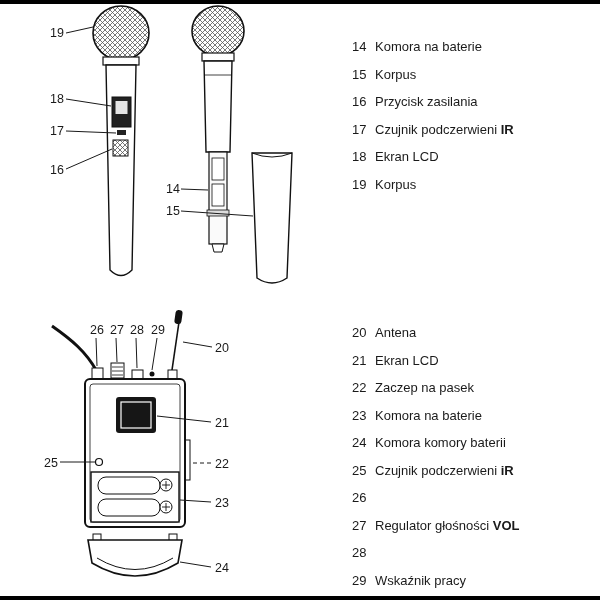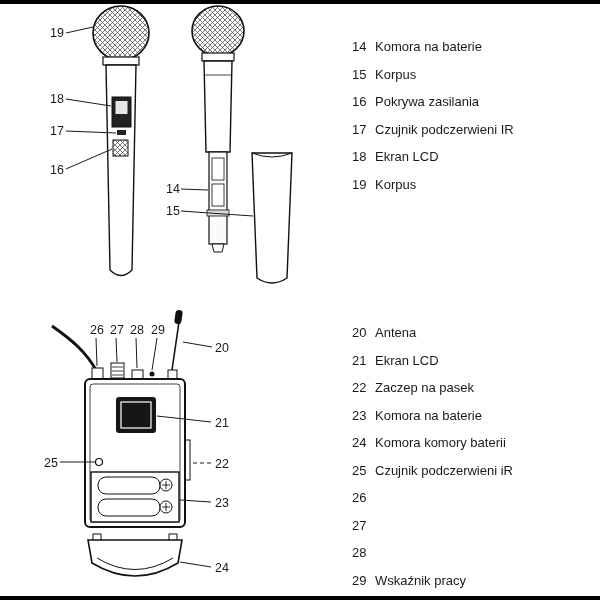--- a/index.html
+++ b/index.html
@@ -17,21 +17,21 @@
 
   .figure { position:absolute; left:0; width:348px; height:300px; }
   #fig-mics { top:0; }
   #fig-pack { top:300px; }
 
   .legend { position:absolute; left:352px; width:244px; }
   #legend-mic  { top:33px; }
   #legend-pack { top:319px; }
   .row { display:flex; align-items:center; height:27.5px; font-size:13px; line-height:1; }
   .row .num { width:23px; flex:0 0 23px; }
-  .row .lbl b { font-weight:normal; }
+  .row .lbl b { font-weight:bold; }
 
   svg { display:block; }
   svg text {
     font-family:"Liberation Sans", sans-serif;
     font-size:12.5px;
     fill:#1a1a1a;
   }
   .co-line { stroke:#1a1a1a; stroke-width:1; }
   .co-line.dashed { stroke-dasharray:4 3; }
 </style>
@@ -200,21 +200,21 @@
   <div class="row">
     <span class="num">14</span>
     <span class="lbl"><span>Komora na baterie</span><b></b></span>
   </div>
   <div class="row">
     <span class="num">15</span>
     <span class="lbl"><span>Korpus</span><b></b></span>
   </div>
   <div class="row">
     <span class="num">16</span>
-    <span class="lbl"><span>Pokrywa zasilania</span><b></b></span>
+    <span class="lbl"><span>Przycisk zasilania</span><b></b></span>
   </div>
   <div class="row">
     <span class="num">17</span>
     <span class="lbl"><span>Czujnik podczerwieni </span><b>IR</b></span>
   </div>
   <div class="row">
     <span class="num">18</span>
     <span class="lbl"><span>Ekran LCD</span><b></b></span>
   </div>
   <div class="row">
@@ -246,20 +246,21 @@
   </div>
   <div class="row">
     <span class="num">25</span>
     <span class="lbl"><span>Czujnik podczerwieni </span><b>iR</b></span>
   </div>
   <div class="row">
     <span class="num">26</span>
   </div>
   <div class="row">
     <span class="num">27</span>
+    <span class="lbl"><span>Regulator głośności </span><b>VOL</b></span>
   </div>
   <div class="row">
     <span class="num">28</span>
   </div>
   <div class="row">
     <span class="num">29</span>
     <span class="lbl"><span>Wskaźnik pracy</span><b></b></span>
   </div>
 </div>
 

